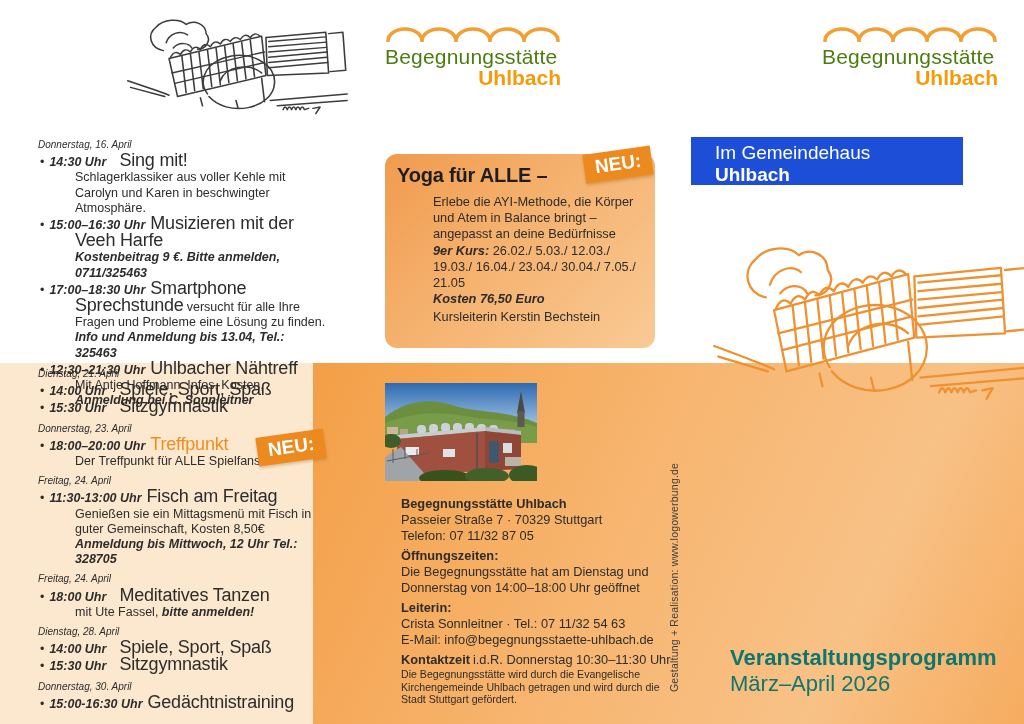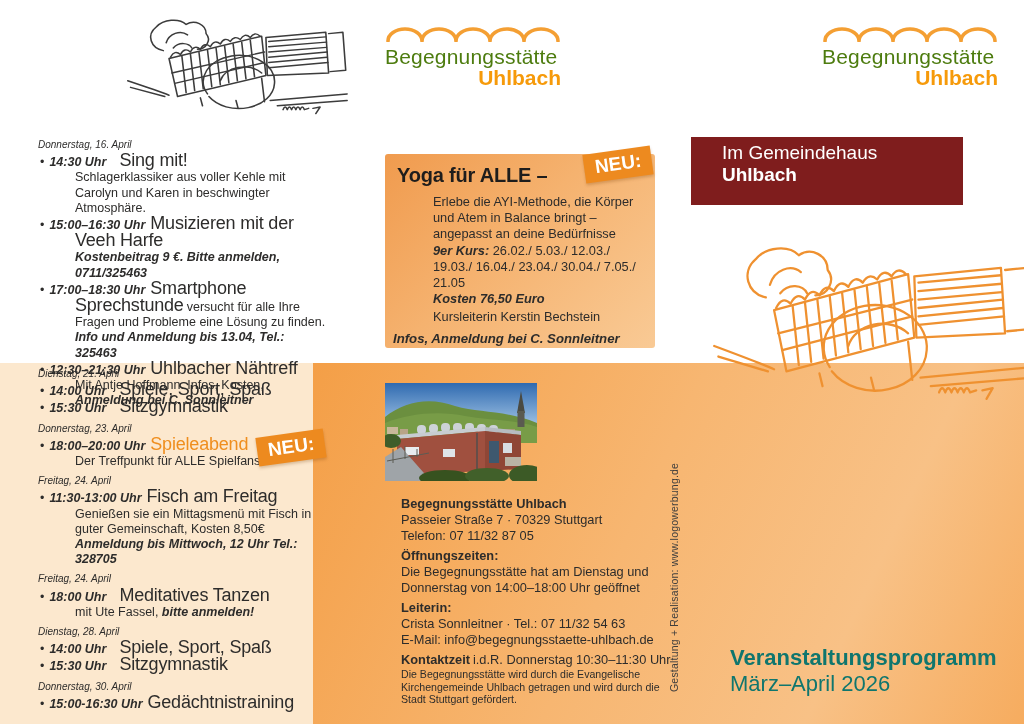--- a/index.html
+++ b/index.html
@@ -37,34 +37,34 @@
   .etitle.accent{color:#ef8e1e}
   .einline{margin-left:3px}
   .edesc,.enote{margin:0 0 0 37px}
   .enote,.noteinline{font-weight:bold;font-style:italic}
   
   .badge{position:absolute;background:#ed8a1f;color:#fff;font-weight:bold;font-size:19px;
     padding:3px 11px 4px;transform:rotate(-8deg);box-shadow:0 2px 3px rgba(120,60,0,.25)}
   .badge-yoga{left:584px;top:150px}
   .badge-program{left:257px;top:433px}
   
-  .yoga{position:absolute;left:385px;top:154px;width:270px;height:194px;border-radius:3px;
+  .yoga{position:absolute;left:385px;top:154px;width:270px;height:194px;border-radius:12px;
     background:linear-gradient(135deg,#f09b4e 0%,#f5b26f 45%,#f9ca95 100%);box-sizing:border-box;padding:10px 10px 8px 12px}
   .yoga-title{font-size:20px;font-weight:bold;letter-spacing:-.2px;margin:0 0 7px 0;color:#1e1d1c}
   .yoga-body{margin-left:36px;font-size:12.8px;line-height:16px}
   .y-sched{font-weight:bold;font-style:italic;margin:0}
   .y-desc{margin:0 0 1px 0}
   .y-course{margin:0}
   .y-label{font-weight:bold;font-style:italic}
   .y-cost{font-weight:bold;font-style:italic;margin:0}
   .y-instructor{margin:2px 0 0 0}
   .y-contact{font-weight:bold;font-style:italic;font-size:13.2px;margin:6px 0 0 -4px}
   
-  .gemeinde{position:absolute;left:691px;top:137px;width:272px;height:68px;background:#7f1d1d;
-    color:#fff;box-sizing:border-box;padding:5px 0 0 31px;font-size:19px;line-height:22px}
+  .gemeinde{position:absolute;left:691px;top:137px;width:272px;height:48px;background:#1d4ed8;
+    color:#fff;box-sizing:border-box;padding:5px 0 0 24px;font-size:19px;line-height:22px}
   .gemeinde .b2{font-weight:bold}
   
   .photo{position:absolute;left:385px;top:383px;width:152px;height:98px;overflow:hidden}
   
   .contact{position:absolute;left:401px;top:496px;width:302px;font-size:12.8px;line-height:16px}
   .contact p{margin:0}
   .cgroup{margin-bottom:4px}
   .clabel{font-weight:bold}
   .ct-text{margin-left:3px}
   .funding{font-size:10.6px;line-height:12.5px;width:278px;margin-top:1px}
@@ -143,21 +143,21 @@
 </div>
 
 <div class="events events-bottom">
   <div class="sec">
     <p class="day">Dienstag, 21. April</p>
     <p class="event"><span class="time">14:00 Uhr</span><span class="etitle wide">Spiele, Sport, Spaß</span></p>
     <p class="event"><span class="time">15:30 Uhr</span><span class="etitle wide">Sitzgymnastik</span></p>
   </div>
   <div class="sec">
     <p class="day">Donnerstag, 23. April</p>
-    <p class="event"><span class="time">18:00–20:00 Uhr</span><span class="etitle accent">Spieleabend</span></p>
+    <p class="event"><span class="time">18:00–20:00 Uhr</span><span class="etitle accent">Treffpunkt</span></p>
     <p class="edesc">Der Treffpunkt für ALLE Spielfans!</p>
   </div>
   <div class="sec">
     <p class="day">Freitag, 24. April</p>
     <p class="event"><span class="time">11:30-13:00 Uhr</span><span class="etitle">Fisch am Freitag</span></p>
     <p class="edesc">Genießen sie ein Mittagsmenü mit Fisch in guter Gemeinschaft, Kosten 8,50€</p>
     <p class="enote">Anmeldung bis Mittwoch, 12 Uhr Tel.: 328705</p>
   </div>
   <div class="sec">
     <p class="day">Freitag, 24. April</p>
@@ -178,21 +178,20 @@
 <div class="badge badge-program">NEU:</div>
 
 <div class="yoga">
   <p class="yoga-title">Yoga für ALLE –</p>
   <div class="yoga-body">
     <p class="y-desc">Erlebe die AYI-Methode, die Körper und Atem in Balance bringt – angepasst an deine Bedürfnisse</p>
     <p class="y-course"><span class="y-label">9er Kurs:</span> <span>26.02./ 5.03./ 12.03./ 19.03./ 16.04./ 23.04./ 30.04./ 7.05./ 21.05</span></p>
     <p class="y-cost">Kosten 76,50 Euro</p>
     <p class="y-instructor">Kursleiterin Kerstin Bechstein</p>
   </div>
-  <p class="y-contact">Infos, Anmeldung bei C. Sonnleitner</p>
 </div>
 <div class="badge badge-yoga">NEU:</div>
 
 <div class="gemeinde">
   <div>Im Gemeindehaus</div>
   <div class="b2">Uhlbach</div>
 </div>
 
 <div class="photo">
   <svg width="152" height="98" viewBox="0 0 152 98" preserveAspectRatio="none">

